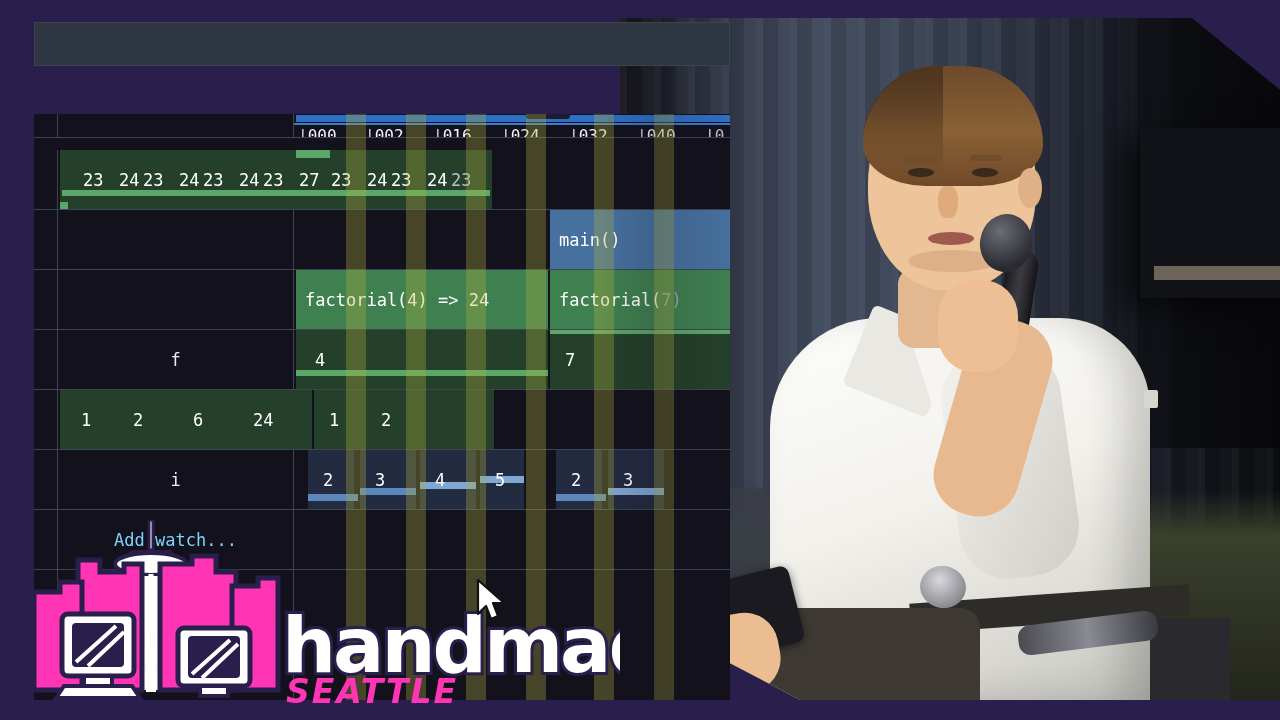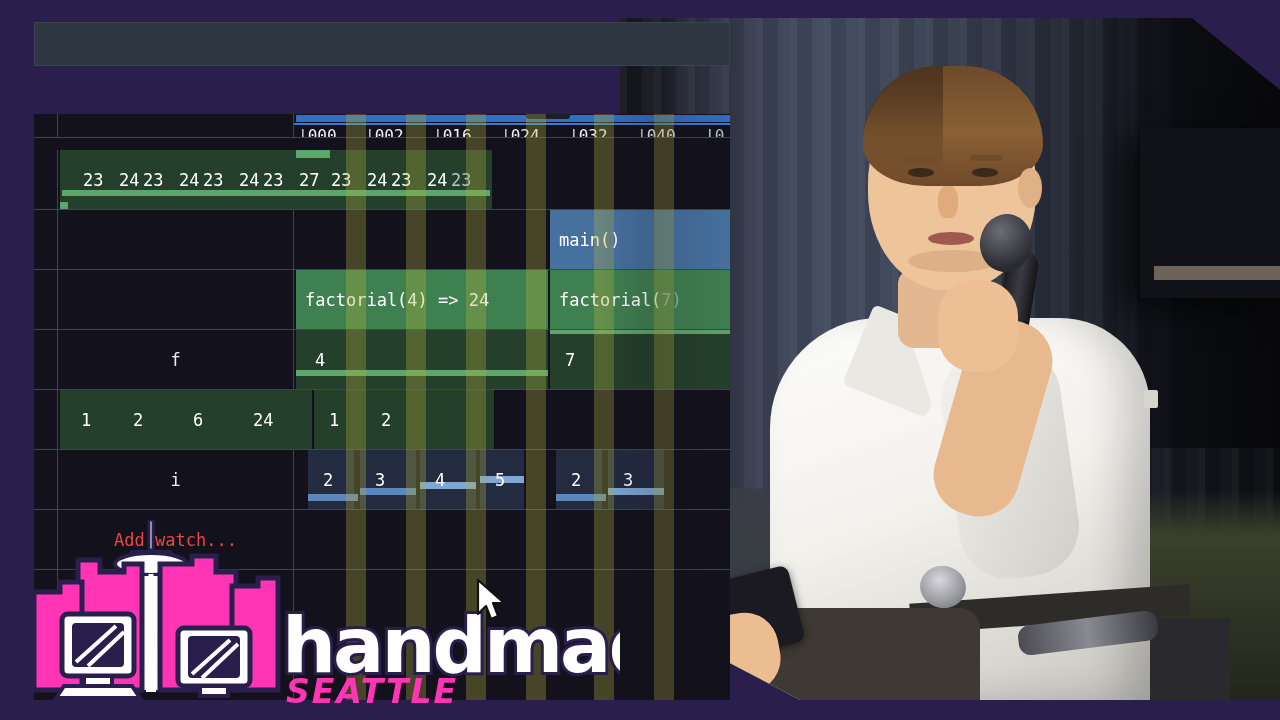--- a/index.html
+++ b/index.html
@@ -352,21 +352,21 @@
         <div class="blk" style="left:72px;width:40px">3</div>
         <div class="blk" style="left:132px;width:40px">4</div>
         <div class="blk" style="left:192px;width:40px">5</div>
         <div class="blk" style="left:268px;width:40px">2</div>
         <div class="blk" style="left:320px;width:40px">3</div>
       </div>
     </div>
 
     <div class="row" id="r7">
       <div class="gutter"></div>
-      <div class="label-cell" style="color:#ef4444;justify-content:center">Add watch...</div>
+      <div class="label-cell" style="color:#7dd3fc;justify-content:center">Add watch...</div>
       <div class="track"></div>
     </div>
 
     <div class="row" id="r8">
       <div class="gutter"></div>
       <div class="label-cell"></div>
       <div class="track"></div>
     </div>
 
     <div class="stripe" style="left:312px"></div>

